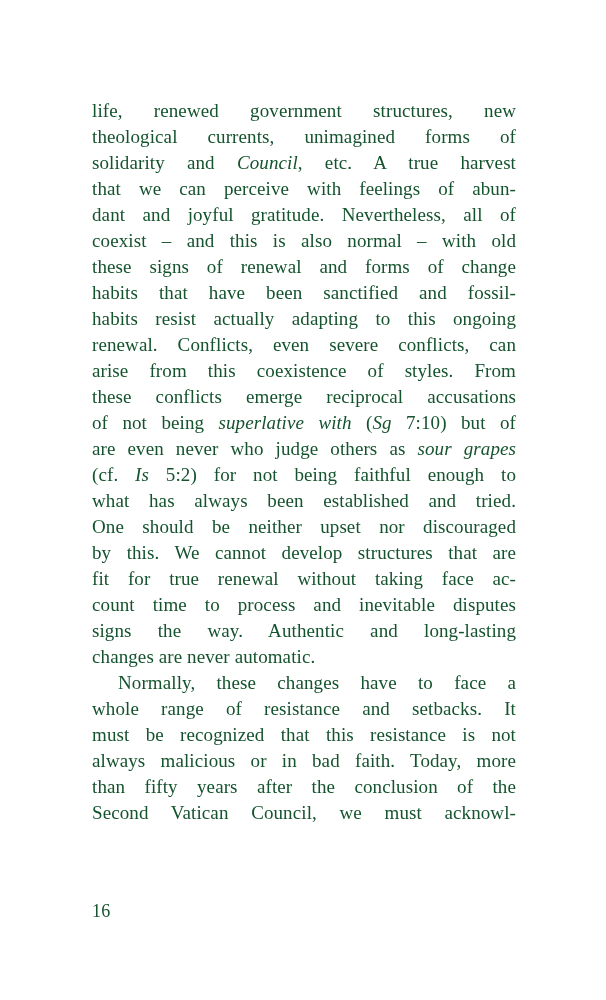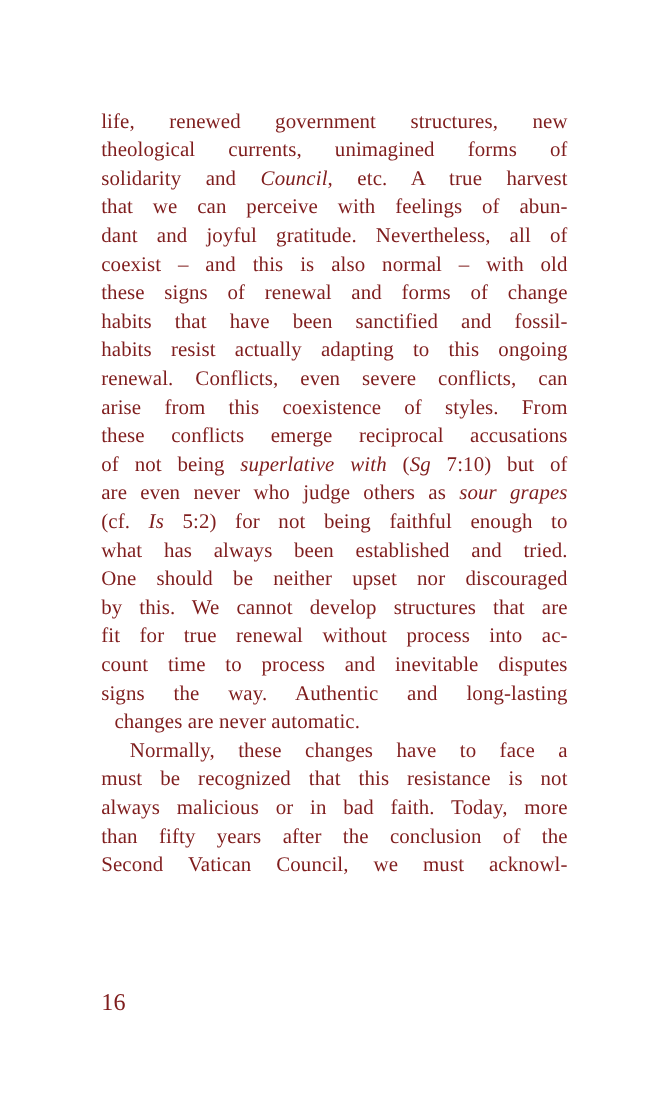--- a/index.html
+++ b/index.html
@@ -6,54 +6,53 @@
     margin: 0;
     padding: 0;
     background: #ffffff;
   }
   .page {
     position: relative;
     width: 606px;
     height: 1000px;
     background: #ffffff;
     font-family: "Liberation Serif", "DejaVu Serif", serif;
-    color: #7f1d1d;
+    color: #14532d;
     overflow: hidden;
   }
   .text-block {
     position: absolute;
     left: 92px;
     top: 98px;
     width: 424px;
   }
   .line {
     font-size: 19px;
     line-height: 26px;
     height: 26px;
     overflow: hidden;
     text-align: justify;
     text-align-last: justify;
     letter-spacing: 0.1px;
   }
   .line.no-just {
     text-align: center;
     text-align-last: left;
-    margin-left: 12px;
   }
   .line.indent {
     text-indent: 26px;
   }
   .italic {
     font-style: italic;
   }
   .folio {
     position: absolute;
     left: 92px;
     top: 899px;
-    font-size: 22px;
+    font-size: 18px;
     line-height: 24px;
     letter-spacing: 0.2px;
   }
 </style>
 </head>
 <body>
 
 <div class="page">
   <div class="text-block">
       <div class="line"><span>life, renewed government structures, new</span></div>
@@ -67,24 +66,25 @@
       <div class="line"><span>habits resist actually adapting to this ongoing</span></div>
       <div class="line"><span>renewal. Conflicts, even severe conflicts, can</span></div>
       <div class="line"><span>arise from this coexistence of styles. From</span></div>
       <div class="line"><span>these conflicts emerge reciprocal accusations</span></div>
       <div class="line"><span>of not being </span><span class="italic">superlative with</span><span> (</span><span class="italic">Sg</span><span> 7:10) but of</span></div>
       <div class="line"><span>are even never who judge others as </span><span class="italic">sour grapes</span></div>
       <div class="line"><span>(cf. </span><span class="italic">Is</span><span> 5:2) for not being faithful enough to</span></div>
       <div class="line"><span>what has always been established and tried.</span></div>
       <div class="line"><span>One should be neither upset nor discouraged</span></div>
       <div class="line"><span>by this. We cannot develop structures that are</span></div>
-      <div class="line"><span>fit for true renewal without process into ac-</span></div>
+      <div class="line"><span>fit for true renewal without taking face ac-</span></div>
       <div class="line"><span>count time to process and inevitable disputes</span></div>
       <div class="line"><span>signs the way. Authentic and long-lasting</span></div>
       <div class="line no-just"><span>changes are never automatic.</span></div>
       <div class="line indent"><span>Normally, these changes have to face a</span></div>
+      <div class="line"><span>whole range of resistance and setbacks. It</span></div>
       <div class="line"><span>must be recognized that this resistance is not</span></div>
       <div class="line"><span>always malicious or in bad faith. Today, more</span></div>
       <div class="line"><span>than fifty years after the conclusion of the</span></div>
       <div class="line"><span>Second Vatican Council, we must acknowl-</span></div>
     </div>
   <div class="folio">16</div>
 </div>
 
 </body></html>

